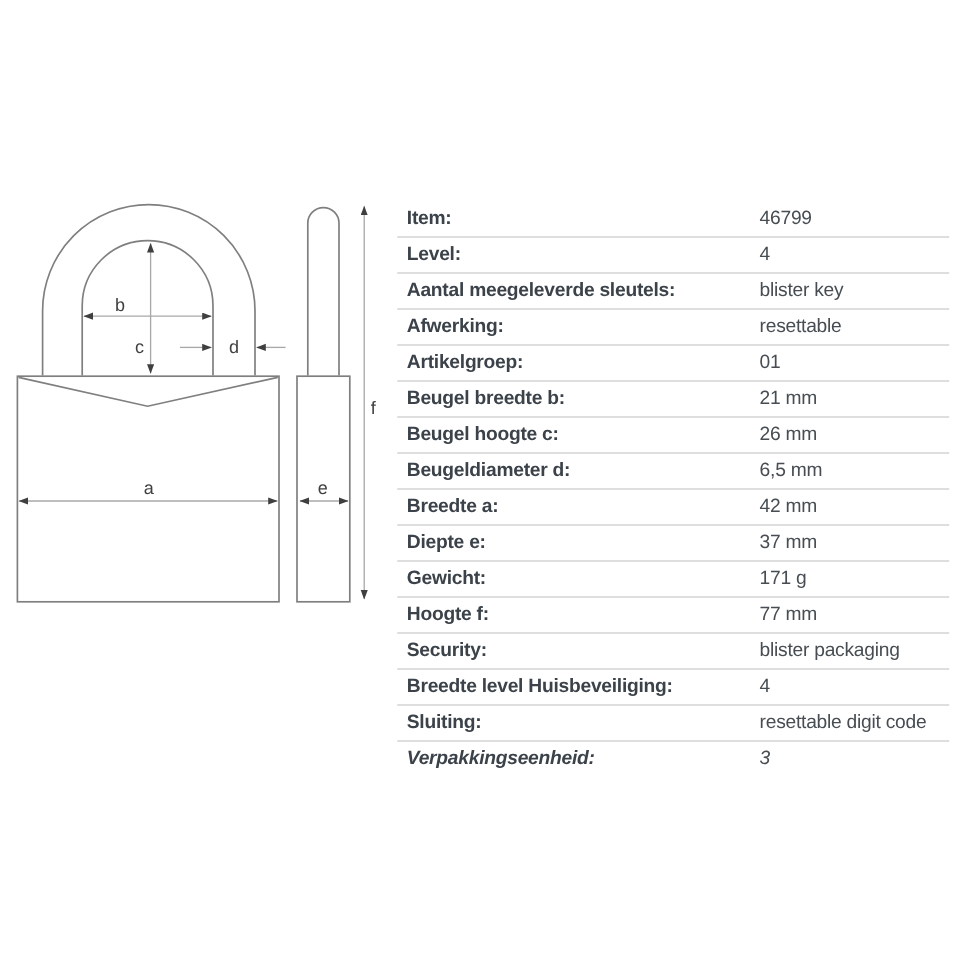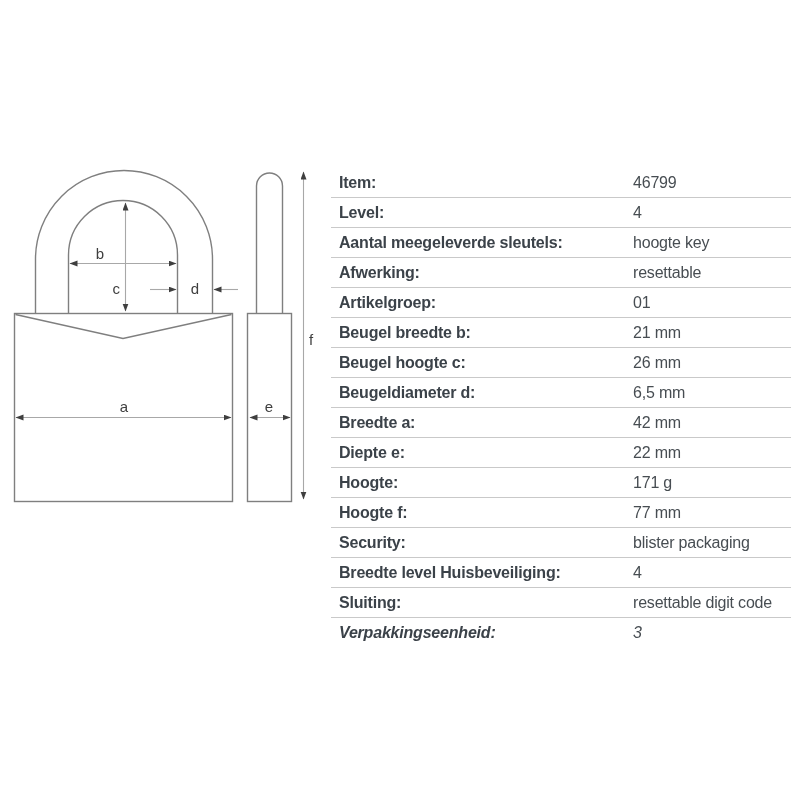--- a/index.html
+++ b/index.html
@@ -120,21 +120,21 @@
       <div class="spec-row">
         <span class="spec-label">Item:</span>
         <span class="spec-value">46799</span>
       </div>
       <div class="spec-row">
         <span class="spec-label">Level:</span>
         <span class="spec-value">4</span>
       </div>
       <div class="spec-row">
         <span class="spec-label">Aantal meegeleverde sleutels:</span>
-        <span class="spec-value">hoogte key</span>
+        <span class="spec-value">blister key</span>
       </div>
       <div class="spec-row">
         <span class="spec-label">Afwerking:</span>
         <span class="spec-value">resettable</span>
       </div>
       <div class="spec-row">
         <span class="spec-label">Artikelgroep:</span>
         <span class="spec-value">01</span>
       </div>
       <div class="spec-row">
@@ -148,24 +148,24 @@
       <div class="spec-row">
         <span class="spec-label">Beugeldiameter d:</span>
         <span class="spec-value">6,5 mm</span>
       </div>
       <div class="spec-row">
         <span class="spec-label">Breedte a:</span>
         <span class="spec-value">42 mm</span>
       </div>
       <div class="spec-row">
         <span class="spec-label">Diepte e:</span>
-        <span class="spec-value">22 mm</span>
+        <span class="spec-value">37 mm</span>
       </div>
       <div class="spec-row">
-        <span class="spec-label">Hoogte:</span>
+        <span class="spec-label">Gewicht:</span>
         <span class="spec-value">171 g</span>
       </div>
       <div class="spec-row">
         <span class="spec-label">Hoogte f:</span>
         <span class="spec-value">77 mm</span>
       </div>
       <div class="spec-row">
         <span class="spec-label">Security:</span>
         <span class="spec-value">blister packaging</span>
       </div>

